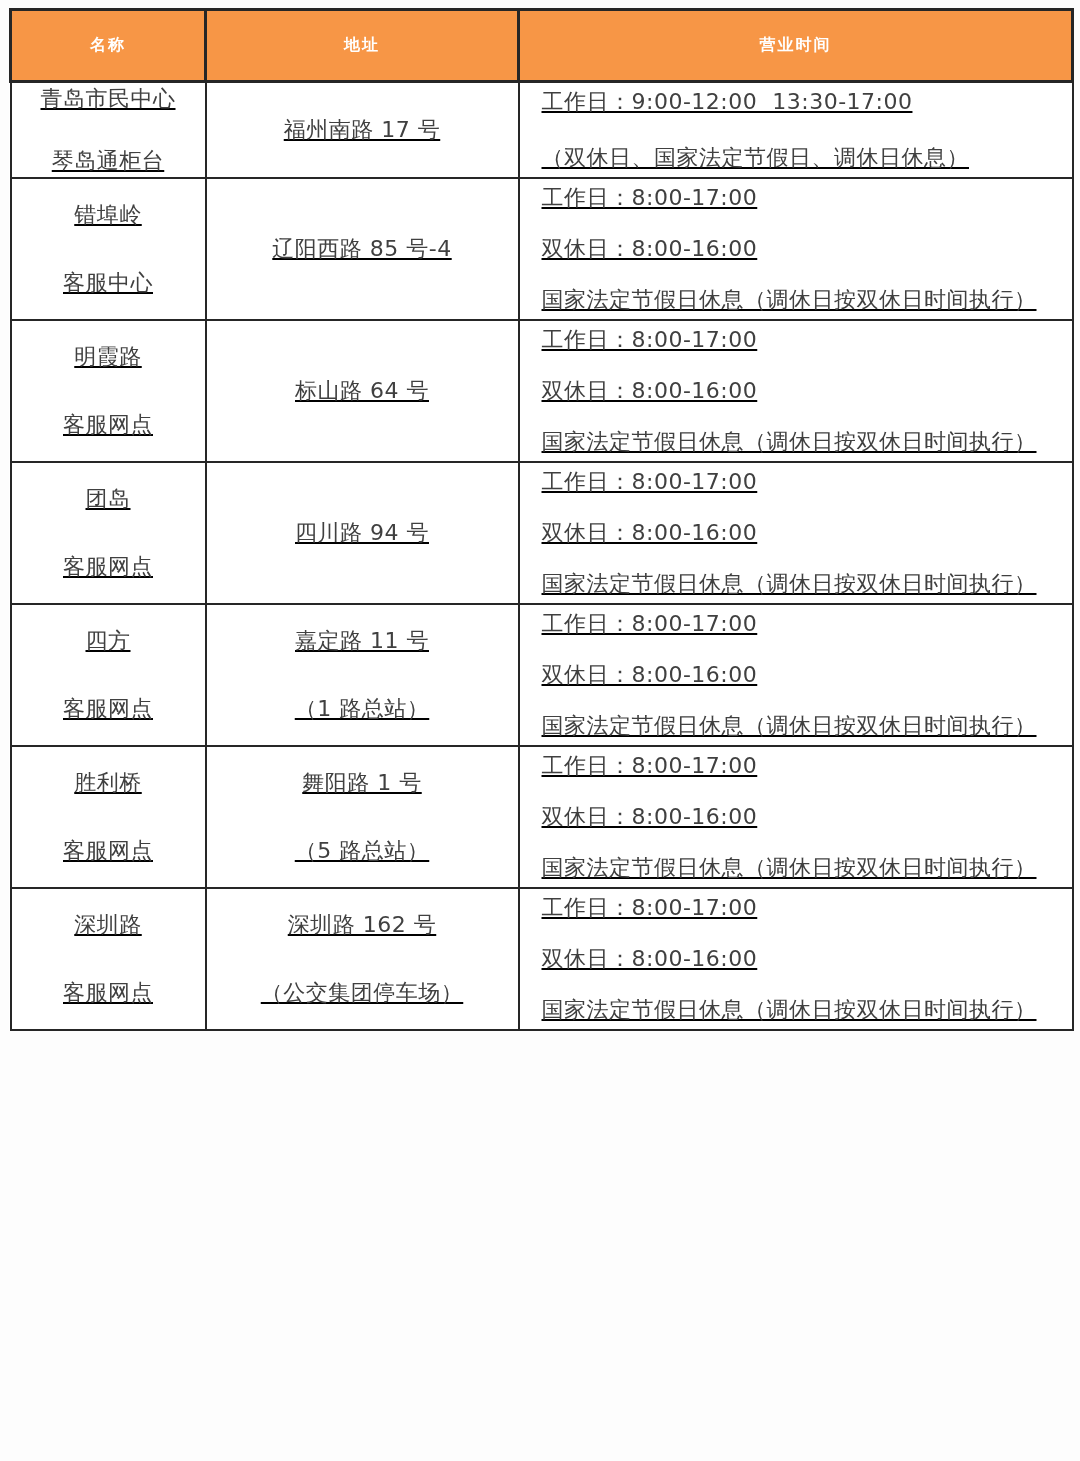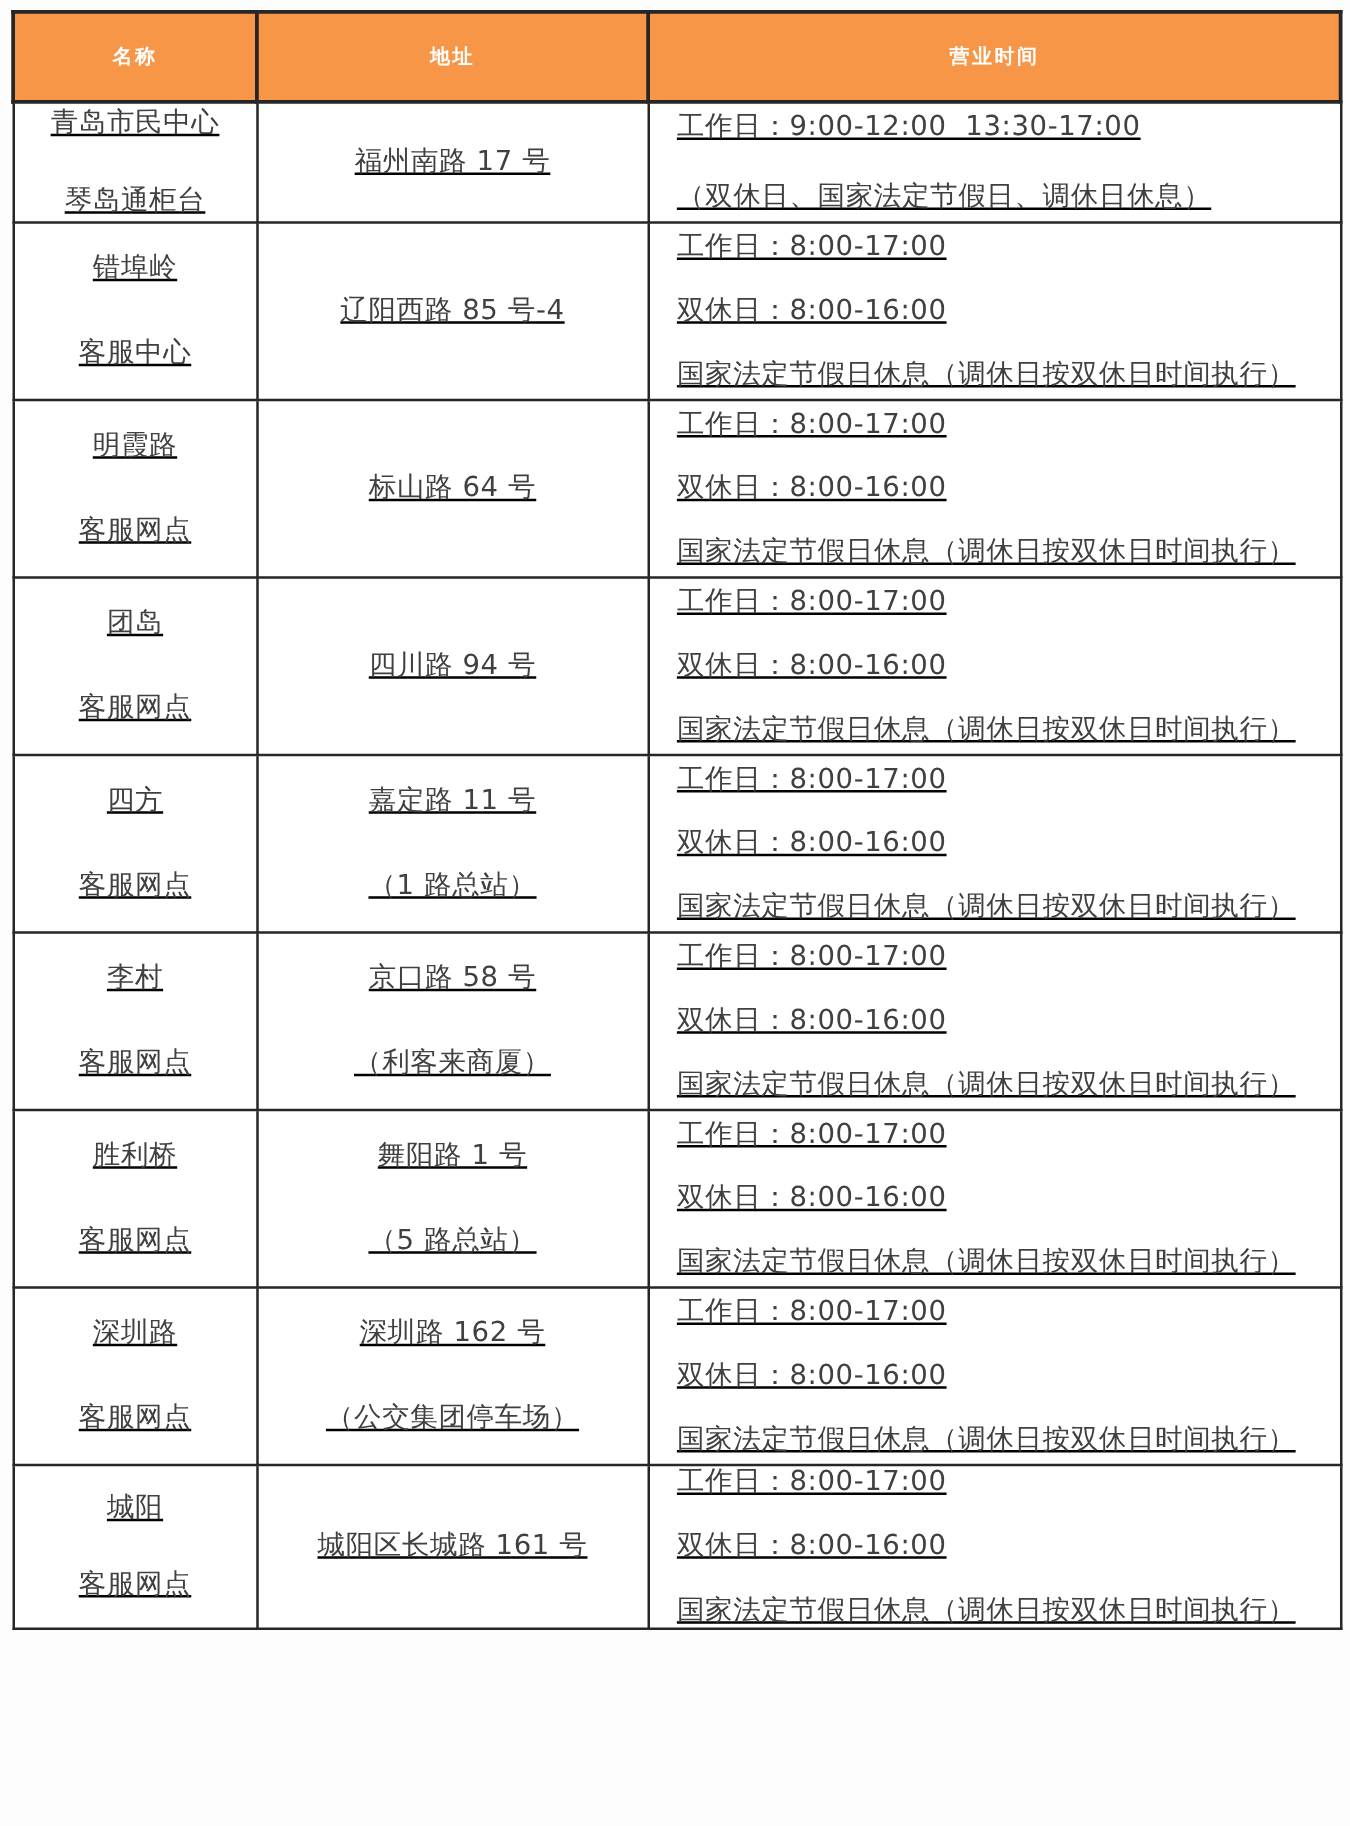--- a/index.html
+++ b/index.html
@@ -191,41 +191,20 @@
         <td>
           <div class="stack left gap-hours">
             <div class="line">工作日：8:00-17:00</div>
             <div class="line">双休日：8:00-16:00</div>
             <div class="line">国家法定节假日休息（调休日按双休日时间执行）</div>
           </div>
         </td>
       </tr>
 
 
-      <tr class="h-3line">
-        <td>
-          <div class="stack center gap-name">
-            <div class="line">李村</div>
-            <div class="line">客服网点</div>
-          </div>
-        </td>
-        <td>
-          <div class="stack center gap-addr">
-            <div class="line">京口路 58 号</div>
-            <div class="line">（利客来商厦）</div>
-          </div>
-        </td>
-        <td>
-          <div class="stack left gap-hours">
-            <div class="line">工作日：8:00-17:00</div>
-            <div class="line">双休日：8:00-16:00</div>
-            <div class="line">国家法定节假日休息（调休日按双休日时间执行）</div>
-          </div>
-        </td>
-      </tr>
 
       <tr class="h-3line">
         <td>
           <div class="stack center gap-name">
             <div class="line">胜利桥</div>
             <div class="line">客服网点</div>
           </div>
         </td>
         <td>
           <div class="stack center gap-addr">
@@ -257,36 +236,16 @@
         </td>
         <td>
           <div class="stack left gap-hours">
             <div class="line">工作日：8:00-17:00</div>
             <div class="line">双休日：8:00-16:00</div>
             <div class="line">国家法定节假日休息（调休日按双休日时间执行）</div>
           </div>
         </td>
       </tr>
 
-      <tr class="h-last">
-        <td>
-          <div class="stack center gap-name-sm">
-            <div class="line">城阳</div>
-            <div class="line">客服网点</div>
-          </div>
-        </td>
-        <td>
-          <div class="stack center gap-addr">
-            <div class="line">城阳区长城路 161 号</div>
-          </div>
-        </td>
-        <td>
-          <div class="stack left gap-hours">
-            <div class="line">工作日：8:00-17:00</div>
-            <div class="line">双休日：8:00-16:00</div>
-            <div class="line">国家法定节假日休息（调休日按双休日时间执行）</div>
-          </div>
-        </td>
-      </tr>
 
     </tbody>
   </table>
 </div>
 
 </body></html>

